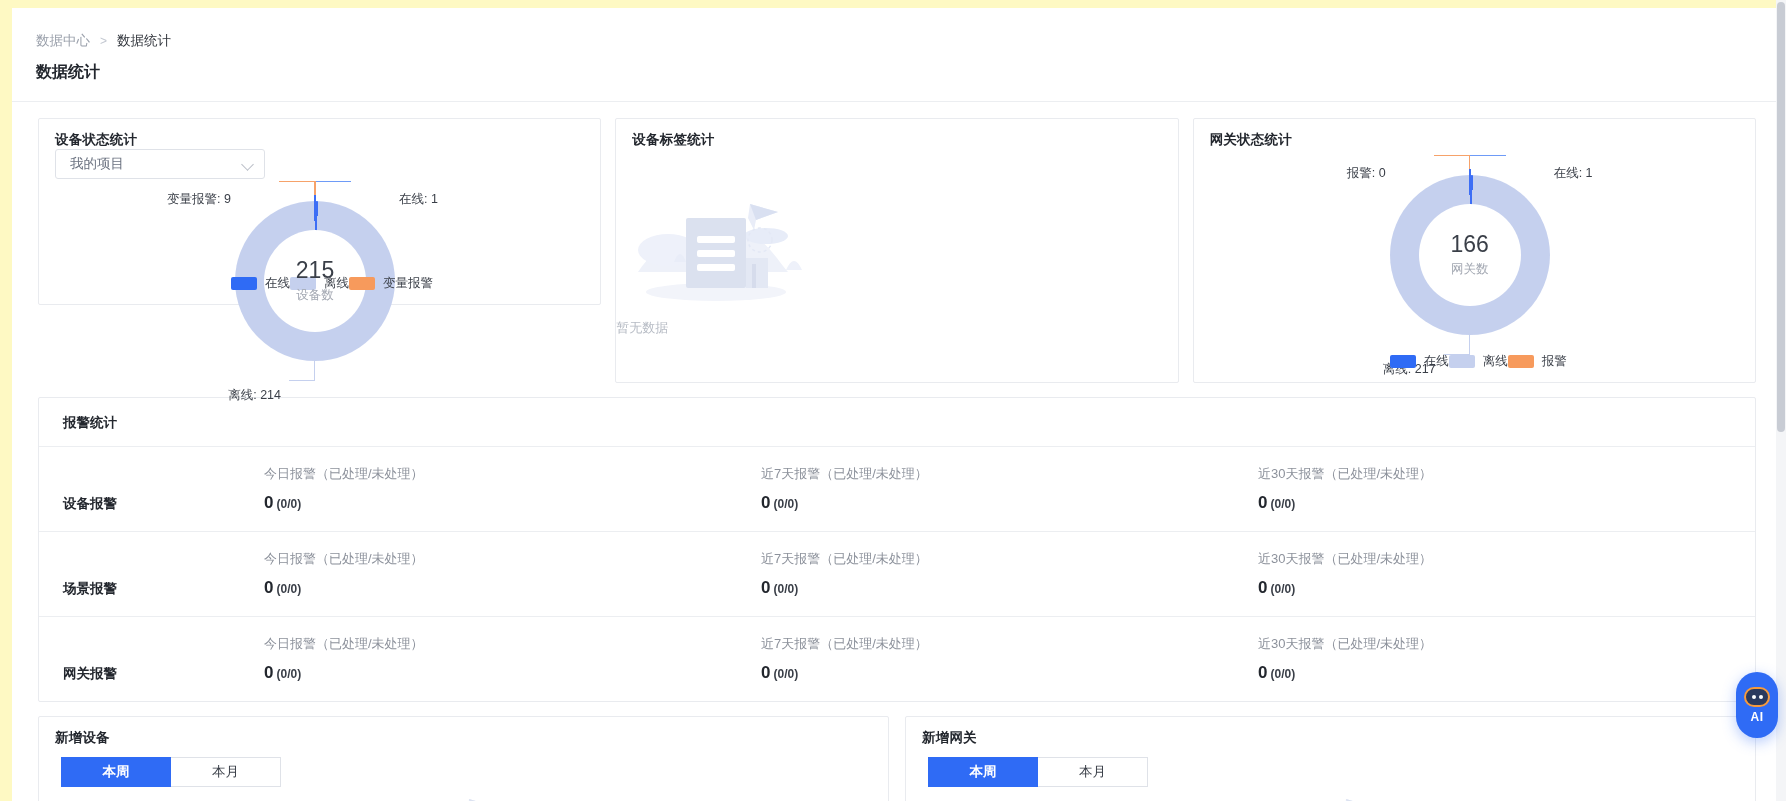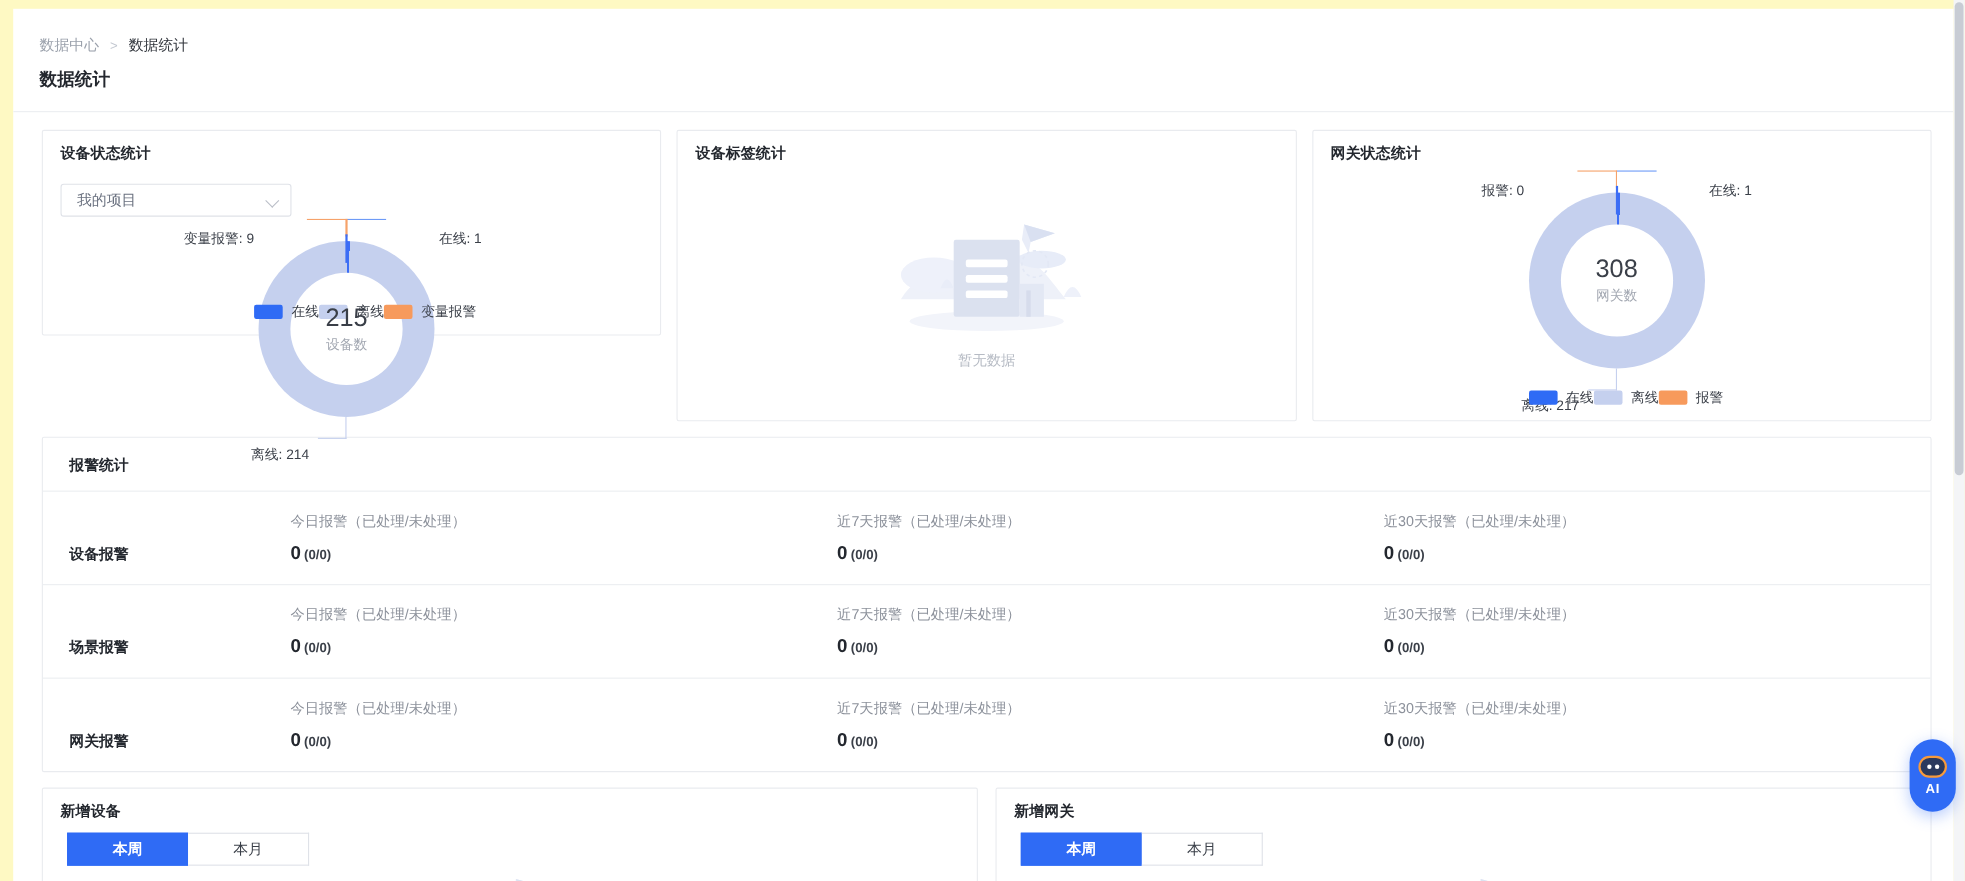--- a/index.html
+++ b/index.html
@@ -21,21 +21,21 @@
   .head-divider { margin-top: 18px; border-top: 1px solid #eceef1; }
 
   
   .top-row { display: flex; gap: 14px; padding: 16px 20px 0 26px; }
   .card { background: #fff; border: 1px solid #e9ebef; border-radius: 2px; position: relative; }
   .card-title { font-size: 13.5px; font-weight: bold; color: #23272e; padding: 12px 0 0 16px; letter-spacing: .2px; }
   .card-a { width: 566px; height: 187px; }
   .card-b { width: 566px; height: 265px; }
   .card-c { width: 566px; height: 265px; }
 
-  .select-box { margin: 18px 0 0 16px; width: 210px; height: 30px; border: 1px solid #dfe2e8;
+  .select-box { margin: 0 0 0 16px; width: 210px; height: 30px; border: 1px solid #dfe2e8;
                 border-radius: 3px; display: flex; align-items: center; justify-content: space-between;
                 padding: 0 10px 0 14px; }
   .select-value { font-size: 13.5px; color: #6b7280; }
   .chev { width: 11px; height: 11px; position: relative; }
   .chev:before { content: ""; position: absolute; left: 0; top: 1px; width: 8px; height: 8px;
                  border-right: 1.4px solid #b9bec7; border-bottom: 1.4px solid #b9bec7;
                  transform: rotate(45deg); }
 
   
   .donut-wrap { position: relative; width: 100%; height: 190px; }
@@ -64,21 +64,21 @@
 
   .legend { position: absolute; bottom: 12px; left: 0; width: 100%;
             display: flex; justify-content: center; }
   .legend-a { justify-content: flex-start; padding-left: 192px; }
   .legend-c { justify-content: flex-start; padding-left: 196px; }
   .legend-item { display: flex; align-items: center; gap: 8px; font-size: 12.5px; color: #3a3f48; }
   .swatch { width: 26px; height: 13px; border-radius: 2px; }
 
   
   .empty { position: absolute; left: 0; top: 36px; width: 100%; height: 210px;
-           display: flex; flex-direction: column; align-items: center; justify-content: center; }
+           display: flex; flex-direction: column; align-items: flex-start; justify-content: center; }
   .empty-text { font-size: 13px; color: #b6bbc4; margin-top: 10px; }
 
   
   .alarm-card { margin: 14px 20px 0 26px; background: #fff; border: 1px solid #e9ebef; border-radius: 2px; }
   .alarm-head { font-size: 13.5px; font-weight: bold; color: #23272e; padding: 16px 0 14px 24px;
                 border-bottom: 1px solid #eceef1; }
   .alarm-row { display: flex; align-items: flex-end; border-bottom: 1px solid #eceef1; padding: 18px 0 18px 0; }
   .alarm-row:last-child { border-bottom: none; }
   .alarm-name { width: 250px; padding-left: 24px; font-size: 13.5px; font-weight: bold; color: #23272e; padding-top: 2px; }
   .alarm-cols { display: flex; flex: 1; }
@@ -197,21 +197,21 @@
         </div>
       </div>
 
       <div class="card card-c">
         <div class="card-title">网关状态统计</div>
 
         <div class="donut-wrap" style="height:206px">
           <div class="donut-c">
             <div class="donut"></div>
             <div class="donut-center">
-              <div class="donut-num">308</div>
+              <div class="donut-num">166</div>
               <div class="donut-sub">网关数</div>
             </div>
             <div class="leader leader-orange"></div>
             <div class="leader leader-blue"></div>
             <div class="tick-orange"></div>
             <div class="tick-blue"></div>
             <div class="lbl lbl-left">报警: 0</div>
             <div class="lbl lbl-right">在线: 1</div>
             <div class="leader-down"></div>
             <div class="leader-down-h"></div>

